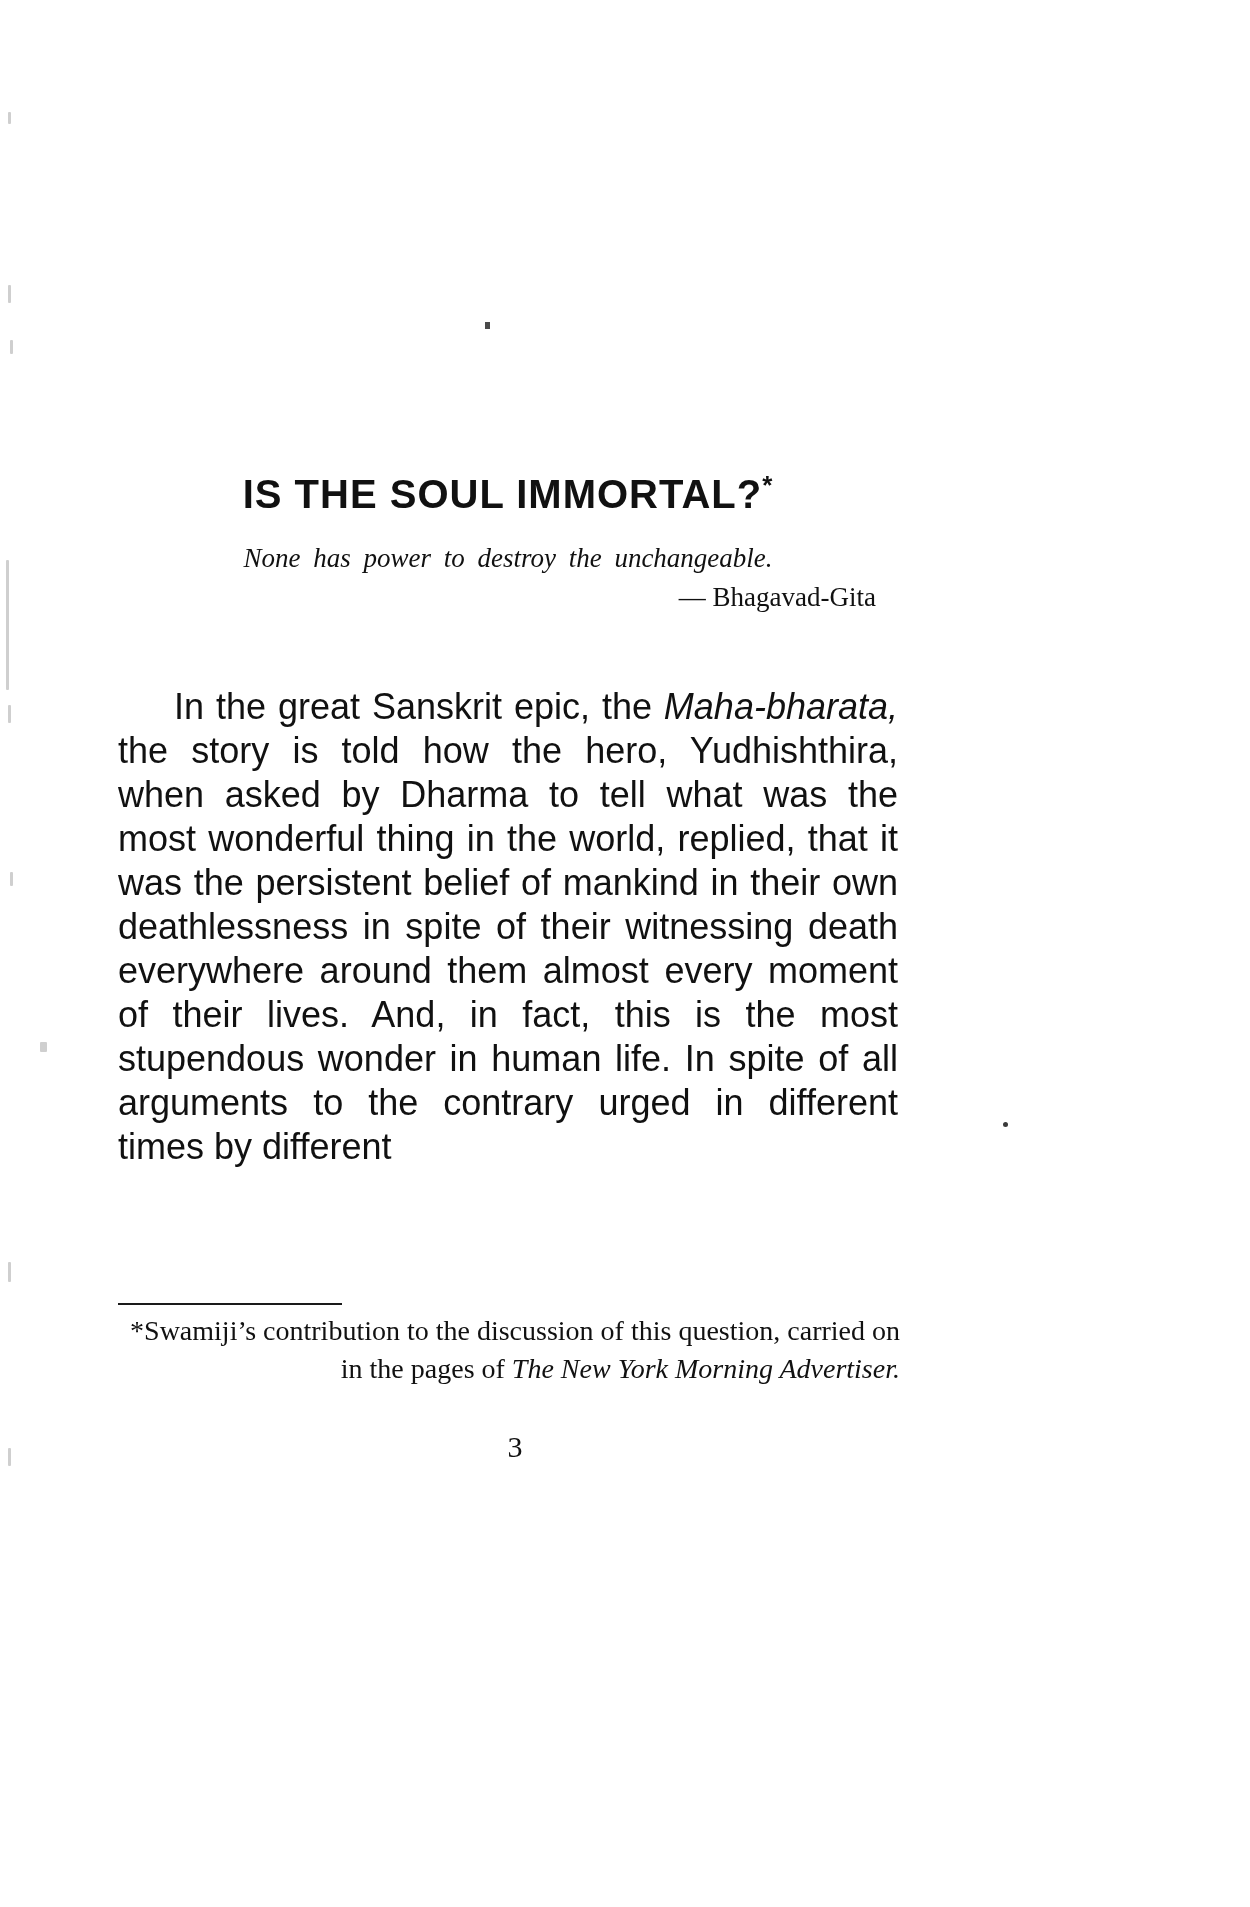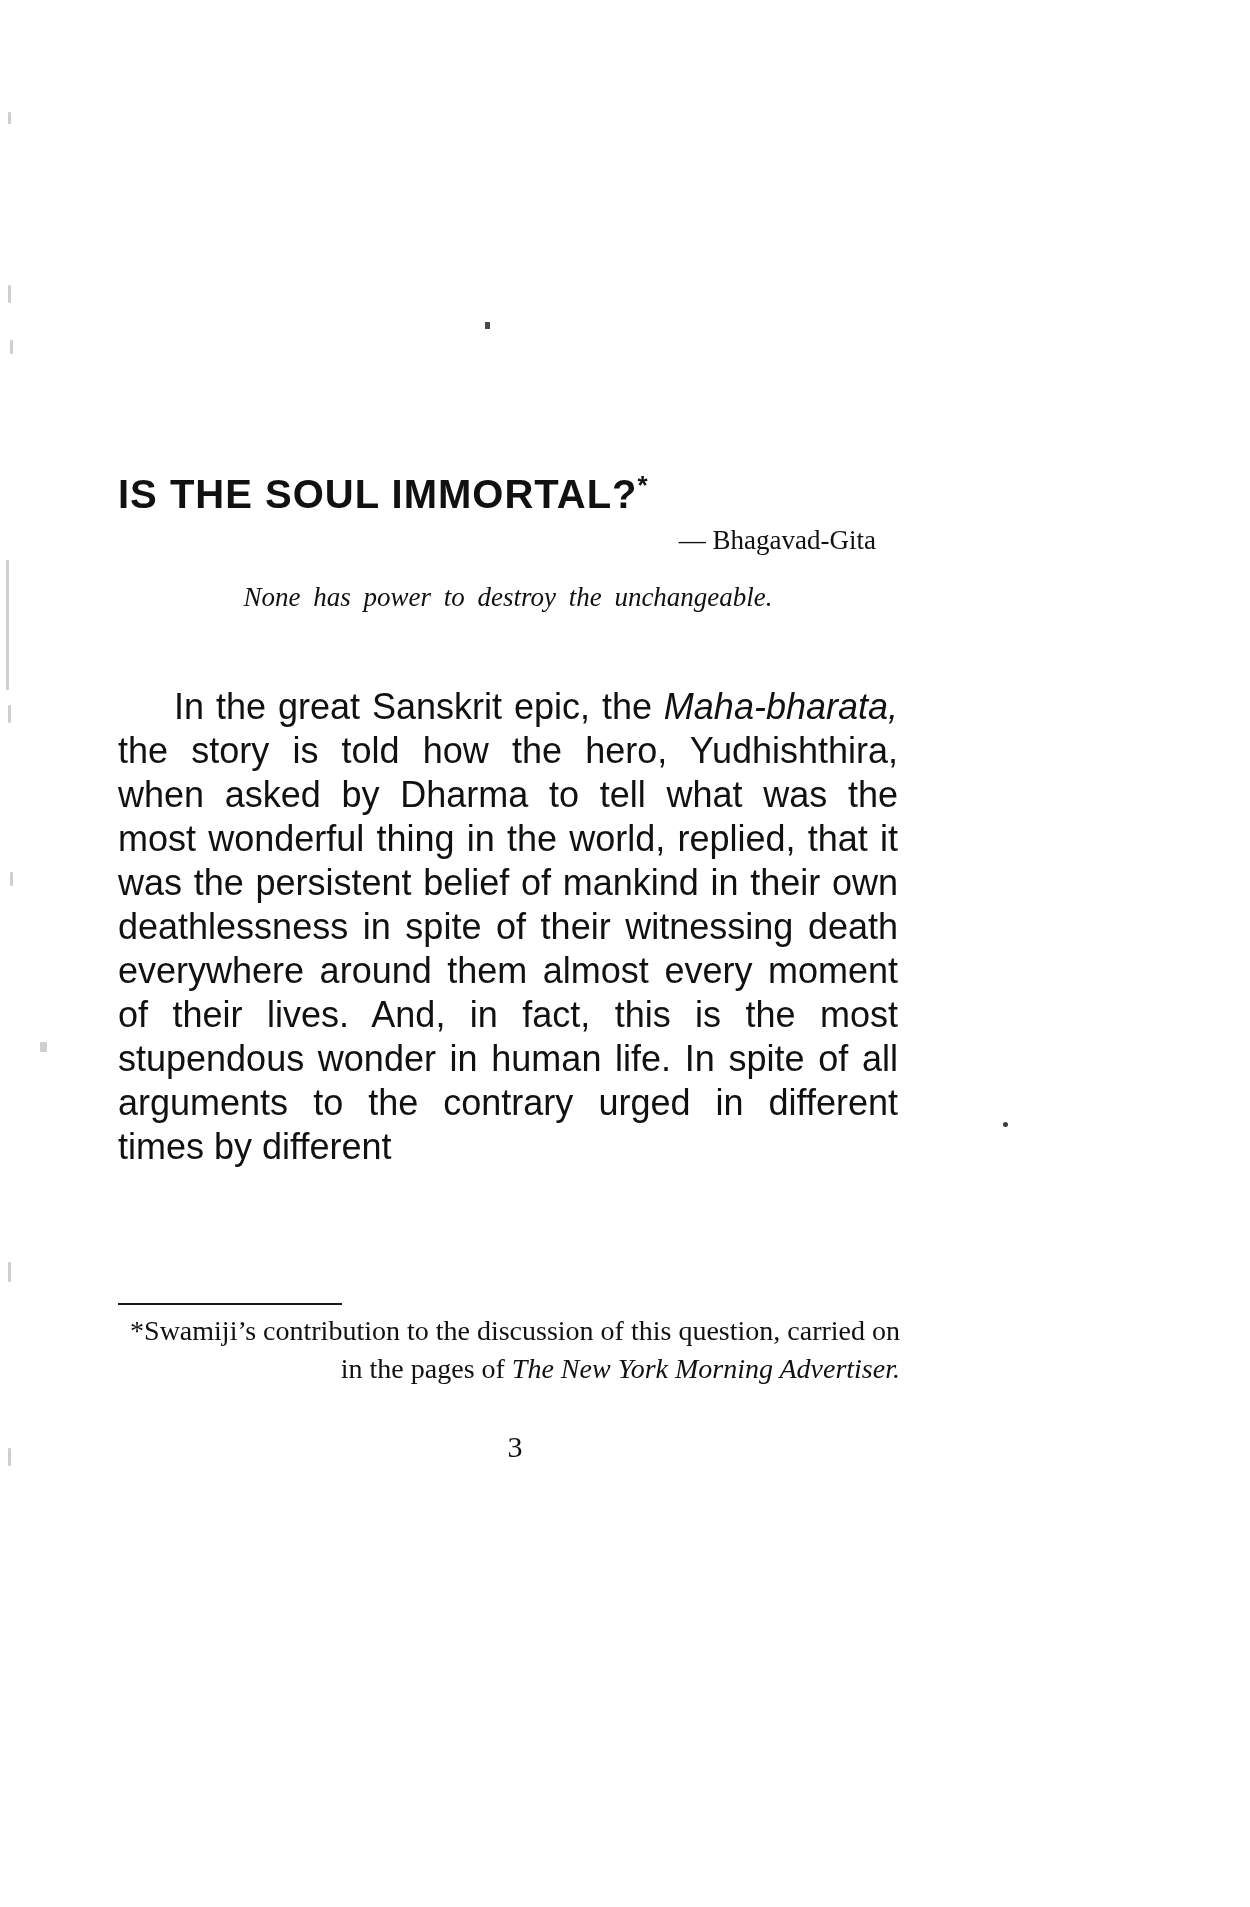--- a/index.html
+++ b/index.html
@@ -39,20 +39,21 @@
     left: 118px;
     top: 470px;
     width: 780px;
   }
 
   #title {
     font-family: "Liberation Sans", sans-serif;
     font-weight: bold;
     font-size: 40px;
     letter-spacing: 1px;
+    text-align: center;
     margin: 0;
     padding: 0;
     white-space: nowrap;
   }
   #title .asterisk {
     font-size: 26px;
     vertical-align: super;
     font-weight: bold;
   }
 
@@ -153,23 +154,23 @@
   <div class="scan-mark" style="left:8px; top:1448px; height:18px;"></div>
   <div class="scan-mark" style="left:40px; top:1042px; height:10px; width:7px;"></div>
 
   <div id="top-dot"></div>
   <div id="right-margin-dot"></div>
 
   <div id="content">
 
     <h1 id="title"><span>IS THE SOUL IMMORTAL?</span><span class="asterisk">*</span></h1>
 
+    <div id="epigraph">None has power to destroy the unchangeable.</div>
+
     <div id="epigraph-source">— Bhagavad-Gita</div>
-
-    <div id="epigraph">None has power to destroy the unchangeable.</div>
 
     <div id="body-text"><span>In the great Sanskrit epic, the </span><i>Maha-bharata,</i><span> the story is told how the hero, Yudhishthira, when asked by Dharma to tell what was the most wonderful thing in the world, replied, that it was the persistent belief of mankind in their own deathlessness in spite of their witnessing death everywhere around them almost every moment of their lives. And, in fact, this is the most stupendous wonder in human life. In spite of all arguments to the contrary urged in different times by different</span></div>
 
   </div>
 
   <div id="footnote-rule"></div>
 
   <div id="footnote"><span>*Swamiji’s contribution to the discussion of this question, carried on in the pages of </span><i>The New York Morning Advertiser.</i></div>
 
   <div id="page-number">3</div>

